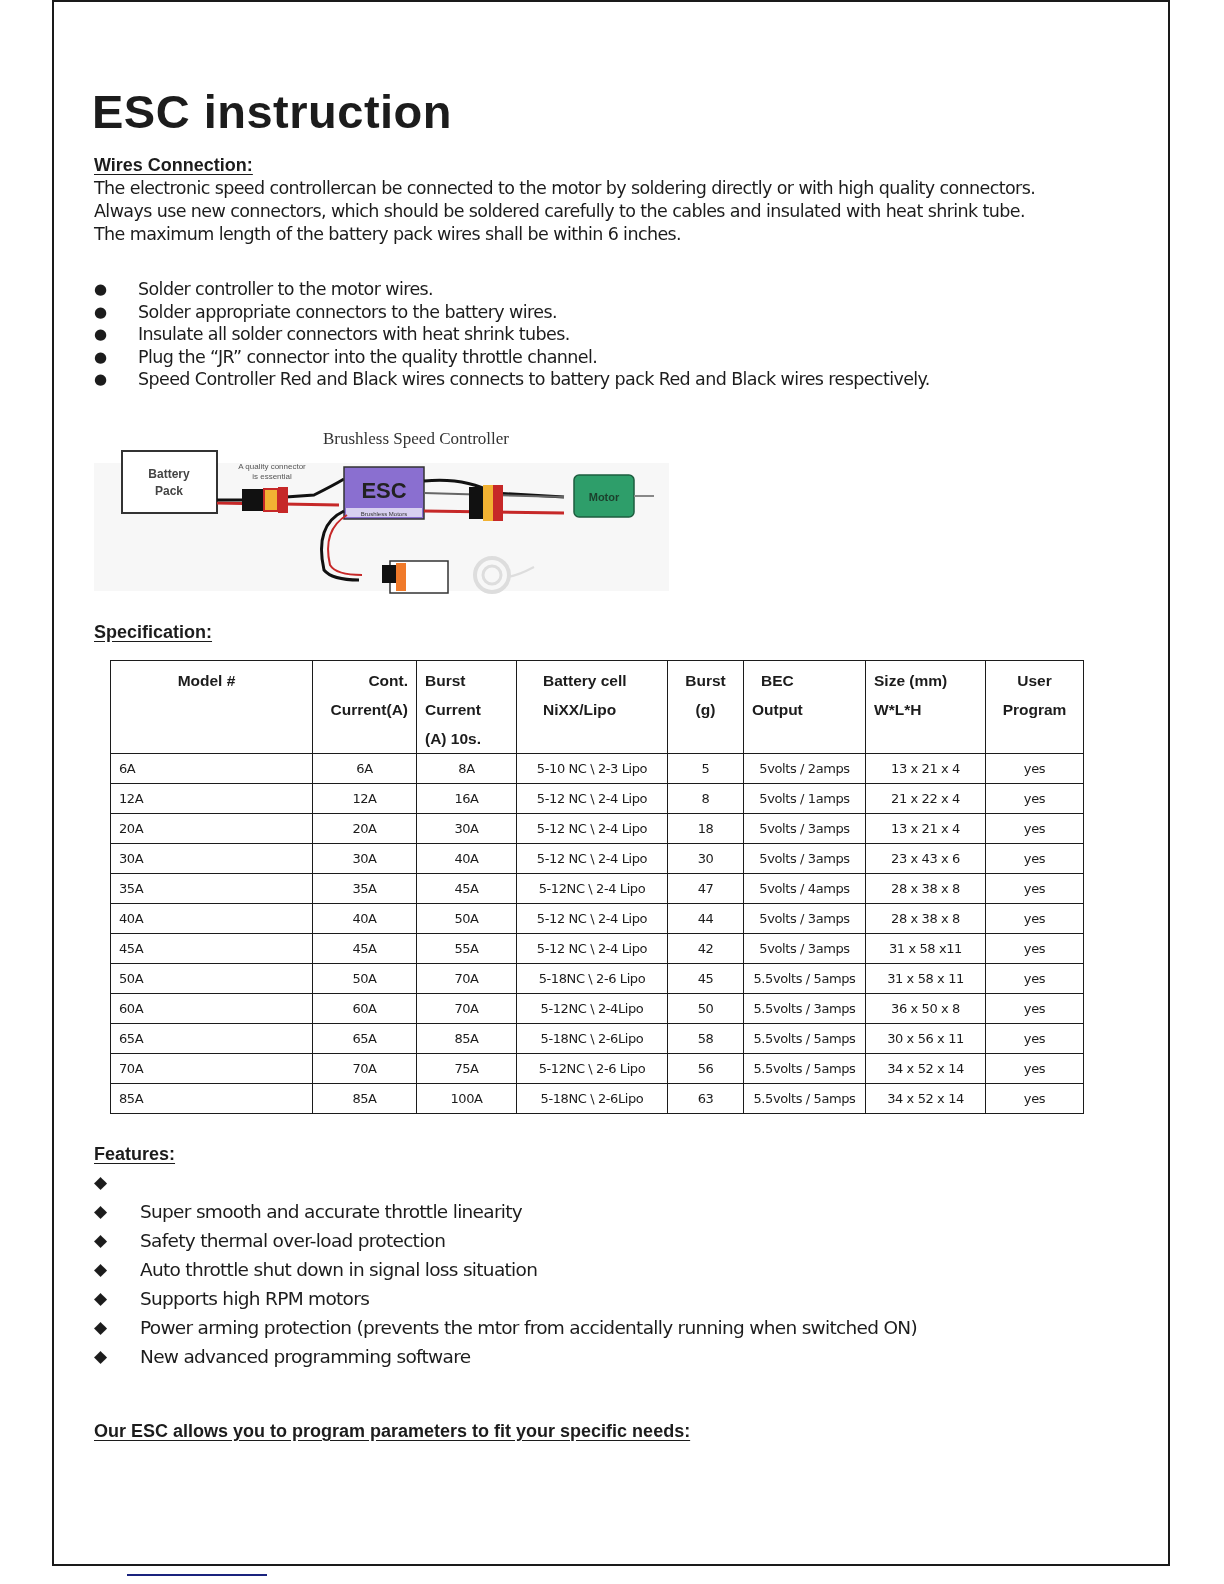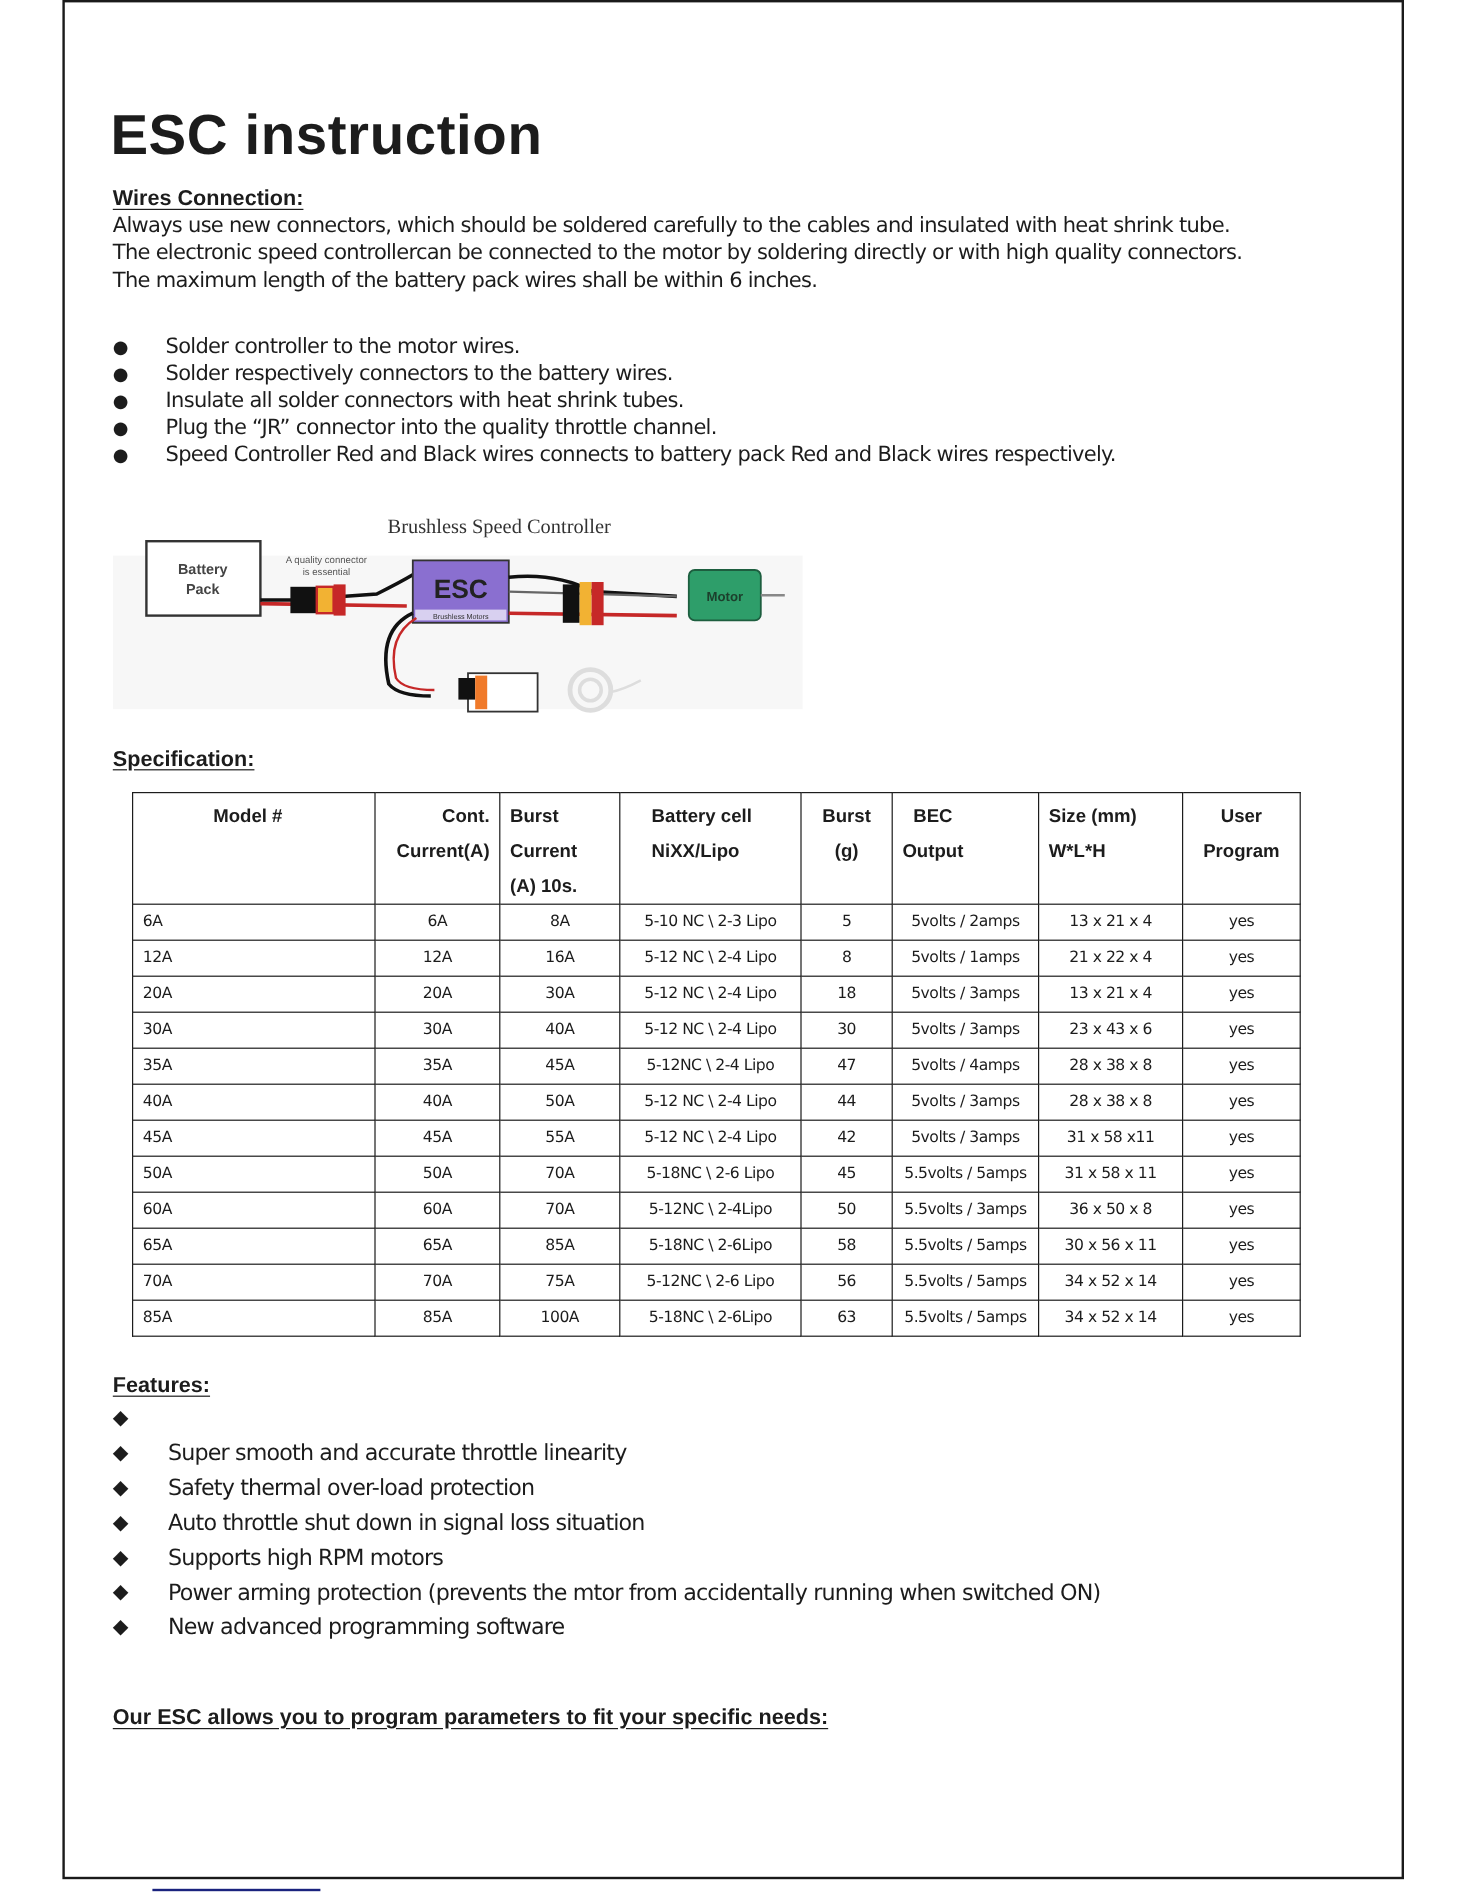--- a/index.html
+++ b/index.html
@@ -63,33 +63,33 @@
 </head>
 <body>
 
 <div class="page"></div>
 
 <h1 class="title">ESC instruction</h1>
 
 <div class="heading" style="top:155px;">Wires Connection:</div>
 
 <div class="para">
+  <div>The electronic speed controllercan be connected to the motor by soldering directly or with high quality connectors.</div>
   <div>Always use new connectors, which should be soldered carefully to the cables and insulated with heat shrink tube.</div>
-  <div>The electronic speed controllercan be connected to the motor by soldering directly or with high quality connectors.</div>
   <div>The maximum length of the battery pack wires shall be within 6 inches.</div>
 </div>
 
 <ul class="bullets">
   <li>
       <span class="dot">●</span>
       <span>Solder controller to the motor wires.</span>
     </li>
   <li>
       <span class="dot">●</span>
-      <span>Solder respectively connectors to the battery wires.</span>
+      <span>Solder appropriate connectors to the battery wires.</span>
     </li>
   <li>
       <span class="dot">●</span>
       <span>Insulate all solder connectors with heat shrink tubes.</span>
     </li>
   <li>
       <span class="dot">●</span>
       <span>Plug the “JR” connector into the quality throttle channel.</span>
     </li>
   <li>

